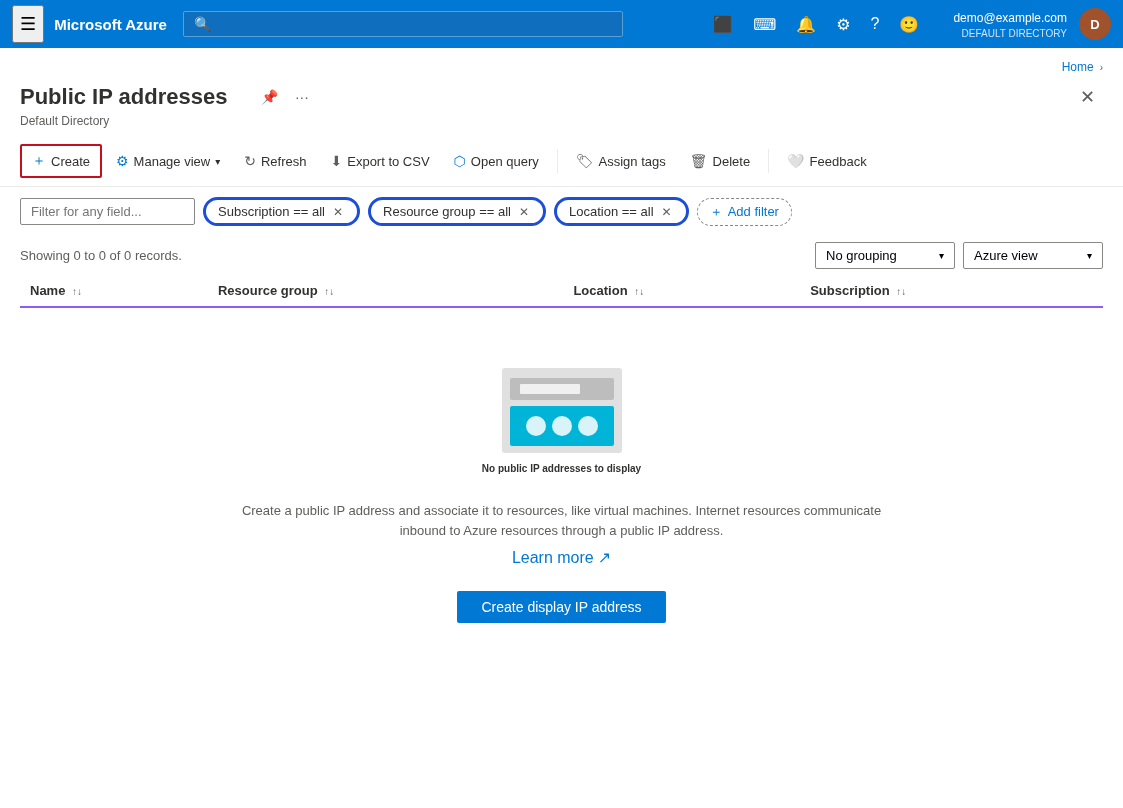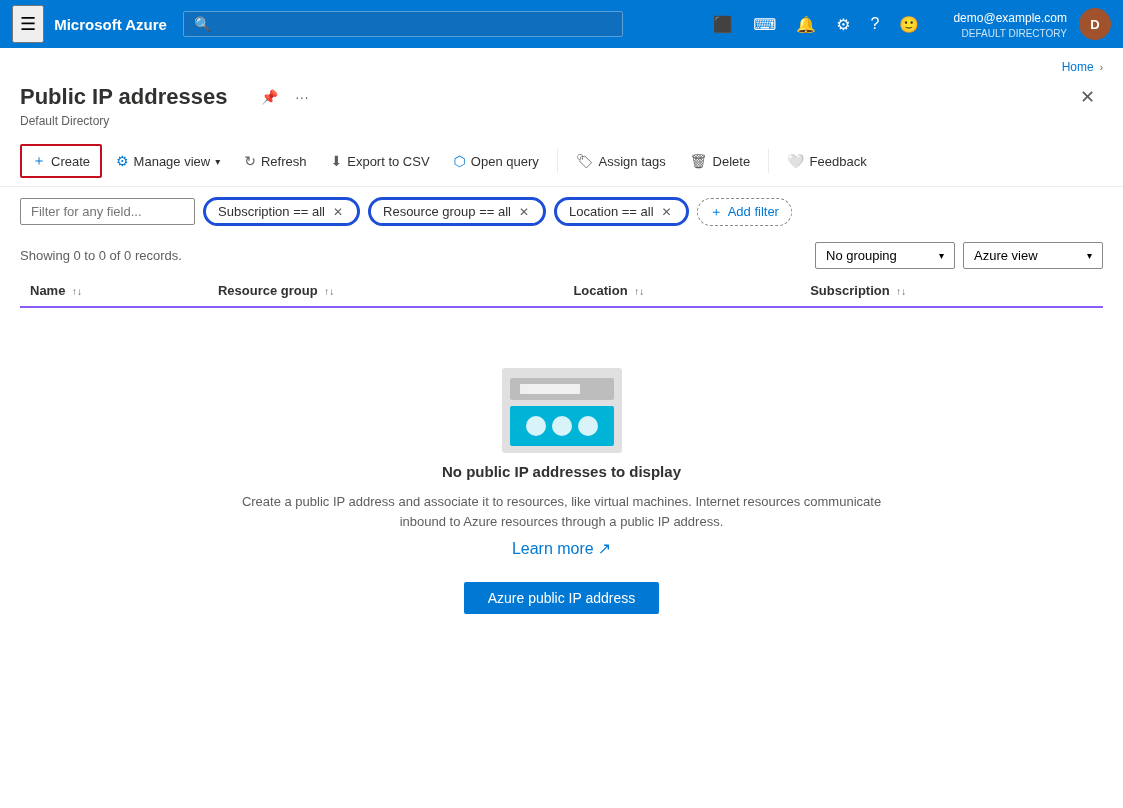--- a/index.html
+++ b/index.html
@@ -229,24 +229,24 @@
     
     .empty-state {
       display: flex;
       flex-direction: column;
       align-items: center;
       justify-content: center;
       padding: 40px 20px;
       text-align: center;
     }
     .empty-title {
-      font-size: 15px;
+      font-size: 10px;
       font-weight: 600;
       color: #323130;
-      margin-bottom: 12px;
+      margin-bottom: 27px;
     }
     .empty-desc {
       font-size: 13px;
       color: #605e5c;
       max-width: 650px;
       line-height: 1.5;
       margin-bottom: 8px;
     }
     .learn-more-link {
       color: #0078d4;
@@ -446,21 +446,21 @@
                   <circle cx="96" cy="78" r="10" fill="white" opacity="0.85"></circle>
                 </svg>
               </div>
 
               <div class="empty-title">No public IP addresses to display</div>
               <div class="empty-desc">Create a public IP address and associate it to resources, like virtual machines. Internet resources communicate inbound to Azure resources through a public IP address.</div>
               <a href="#" class="learn-more-link">
                 <span>Learn more</span>
                 <span>↗</span>
               </a>
-              <button class="create-ip-btn">Azure public IP address</button>
+              <button class="create-ip-btn">Create display IP address</button>
             </div>
           </td>
         </tr>
       </tbody>
     </table>
   </div>
 
 </div>
 
 </body></html>

